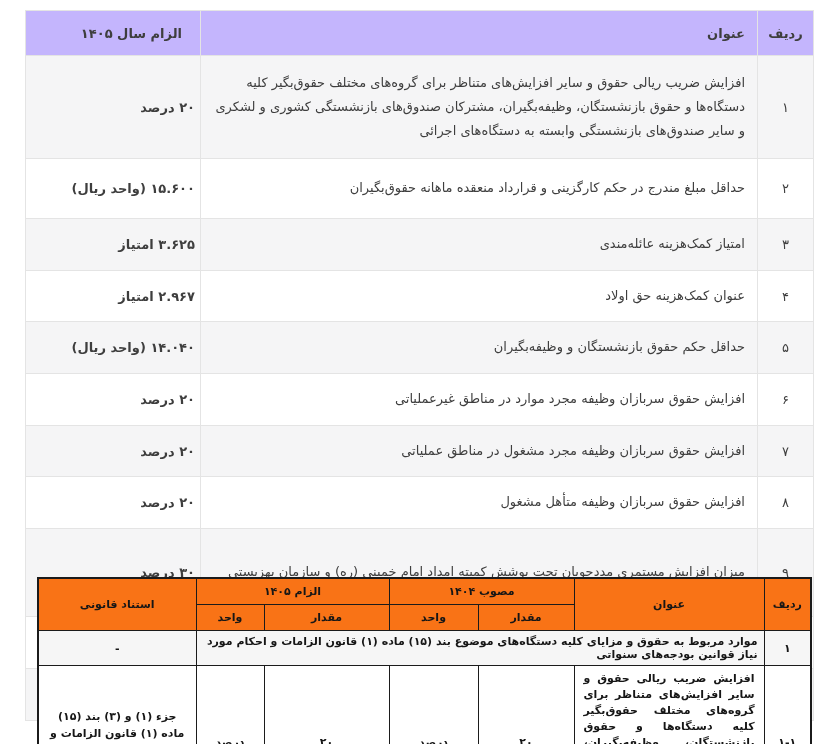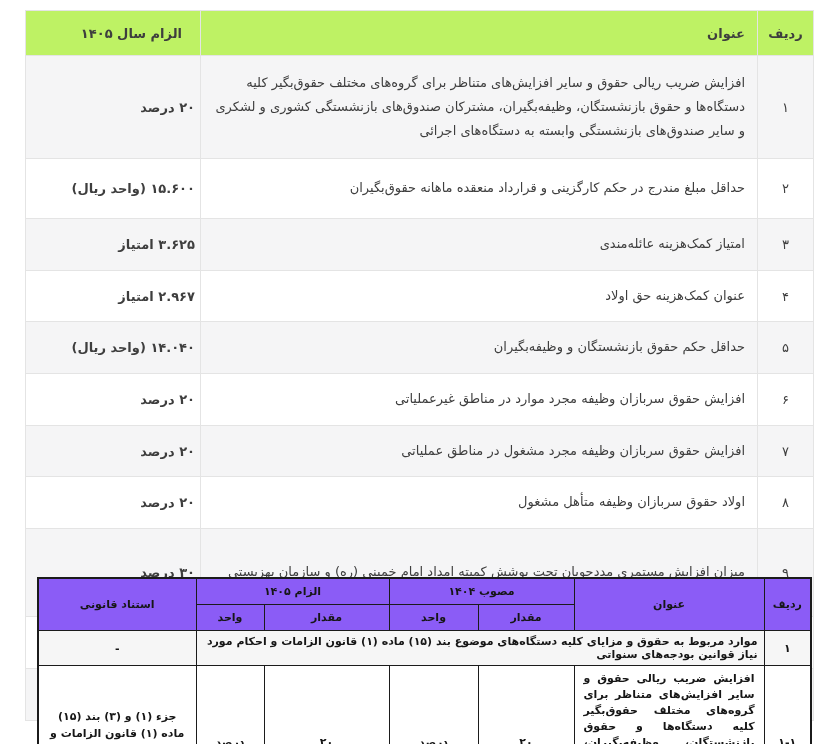--- a/index.html
+++ b/index.html
@@ -4,38 +4,38 @@
 <style>
   html,body{margin:0;padding:0;background:#ffffff;}
   .page{position:relative;width:822px;height:744px;background:#ffffff;overflow:hidden;
         font-family:"DejaVu Sans",sans-serif;}
 
   
   table.t1{position:absolute;top:10px;left:25px;width:788px;border-collapse:collapse;
            direction:rtl;table-layout:fixed;font-size:13px;color:#3e3e3e;
            font-family:"DejaVu Sans",sans-serif;}
   table.t1 th,table.t1 td{border:1px solid #e4e4e4;background-clip:padding-box;}
-  table.t1 thead th{font-weight:bold;background:#bef264;height:42px;}
+  table.t1 thead th{font-weight:bold;background:#c4b5fd;height:42px;}
   .t1 .h-radif{text-align:center;}
   .t1 .h-onvan{text-align:right;padding-left:8px;padding-right:12px;}
   .t1 .h-elzam{text-align:right;padding-right:18px;}
   .t1 td.c-num{text-align:center;vertical-align:middle;}
   .t1 td.c-title{text-align:right;padding:7px 12px 7px 10px;line-height:1.85;vertical-align:middle;}
   .t1 td.c-val{text-align:right;padding:0 5px 0 6px;vertical-align:middle;white-space:nowrap;font-weight:bold;}
   .t1 tbody tr:nth-child(odd) td{background:#f5f5f6;}
   .t1 tbody tr:nth-child(even) td{background:#ffffff;}
   .t1 tr.rh88 td{height:88px;} .t1 tr.rh45 td{height:45px;} .t1 tr.rh37 td{height:37px;}
   .t1 tr.rh36 td{height:36px;} .t1 tr.rh73 td{height:73px;}
 
   
   table.t2{position:absolute;top:577px;left:37px;width:773px;border-collapse:collapse;
            direction:rtl;table-layout:fixed;font-size:11px;font-weight:bold;color:#161616;
            border:2px solid #1b1b1b;font-family:"DejaVu Sans",sans-serif;}
   table.t2 th,table.t2 td{border:1px solid #1b1b1b;text-align:center;vertical-align:middle;}
-  table.t2 thead th{background:#8b5cf6;height:23px;font-weight:bold;}
+  table.t2 thead th{background:#f97316;height:23px;font-weight:bold;}
   .t2 tr.group td{background:#f6f6f6;height:25px;}
   .t2 td.g-title{text-align:right;padding:4px 6px;}
   .t2 tr.data td{background:#ffffff;height:122px;}
   .t2 td.c-title2{text-align:justify;vertical-align:top;padding:5px 9px;line-height:1.45;}
   .t2 td.c-estenad{padding:4px 8px;line-height:1.6;}
 </style>
 </head>
 <body>
 
 <div class="page">
@@ -84,21 +84,21 @@
         <td class="c-title">افزایش حقوق سربازان وظیفه مجرد موارد در مناطق غیرعملیاتی</td>
         <td class="c-val">۲۰ درصد</td>
       </tr>
       <tr class="rh36">
         <td class="c-num">۷</td>
         <td class="c-title">افزایش حقوق سربازان وظیفه مجرد مشغول در مناطق عملیاتی</td>
         <td class="c-val">۲۰ درصد</td>
       </tr>
       <tr class="rh37">
         <td class="c-num">۸</td>
-        <td class="c-title">اولاد حقوق سربازان وظیفه متأهل مشغول</td>
+        <td class="c-title">افزایش حقوق سربازان وظیفه متأهل مشغول</td>
         <td class="c-val">۲۰ درصد</td>
       </tr>
       <tr class="rh73">
         <td class="c-num">۹</td>
         <td class="c-title">میزان افزایش مستمری مددجویان تحت پوشش کمیته امداد امام خمینی (ره) و سازمان بهزیستی</td>
         <td class="c-val">۳۰ درصد</td>
       </tr>
       <tr class="rh37">
         <td class="c-num">۱۰</td>
         <td class="c-title">میزان افزایش مستمری والدین شهدا</td>

